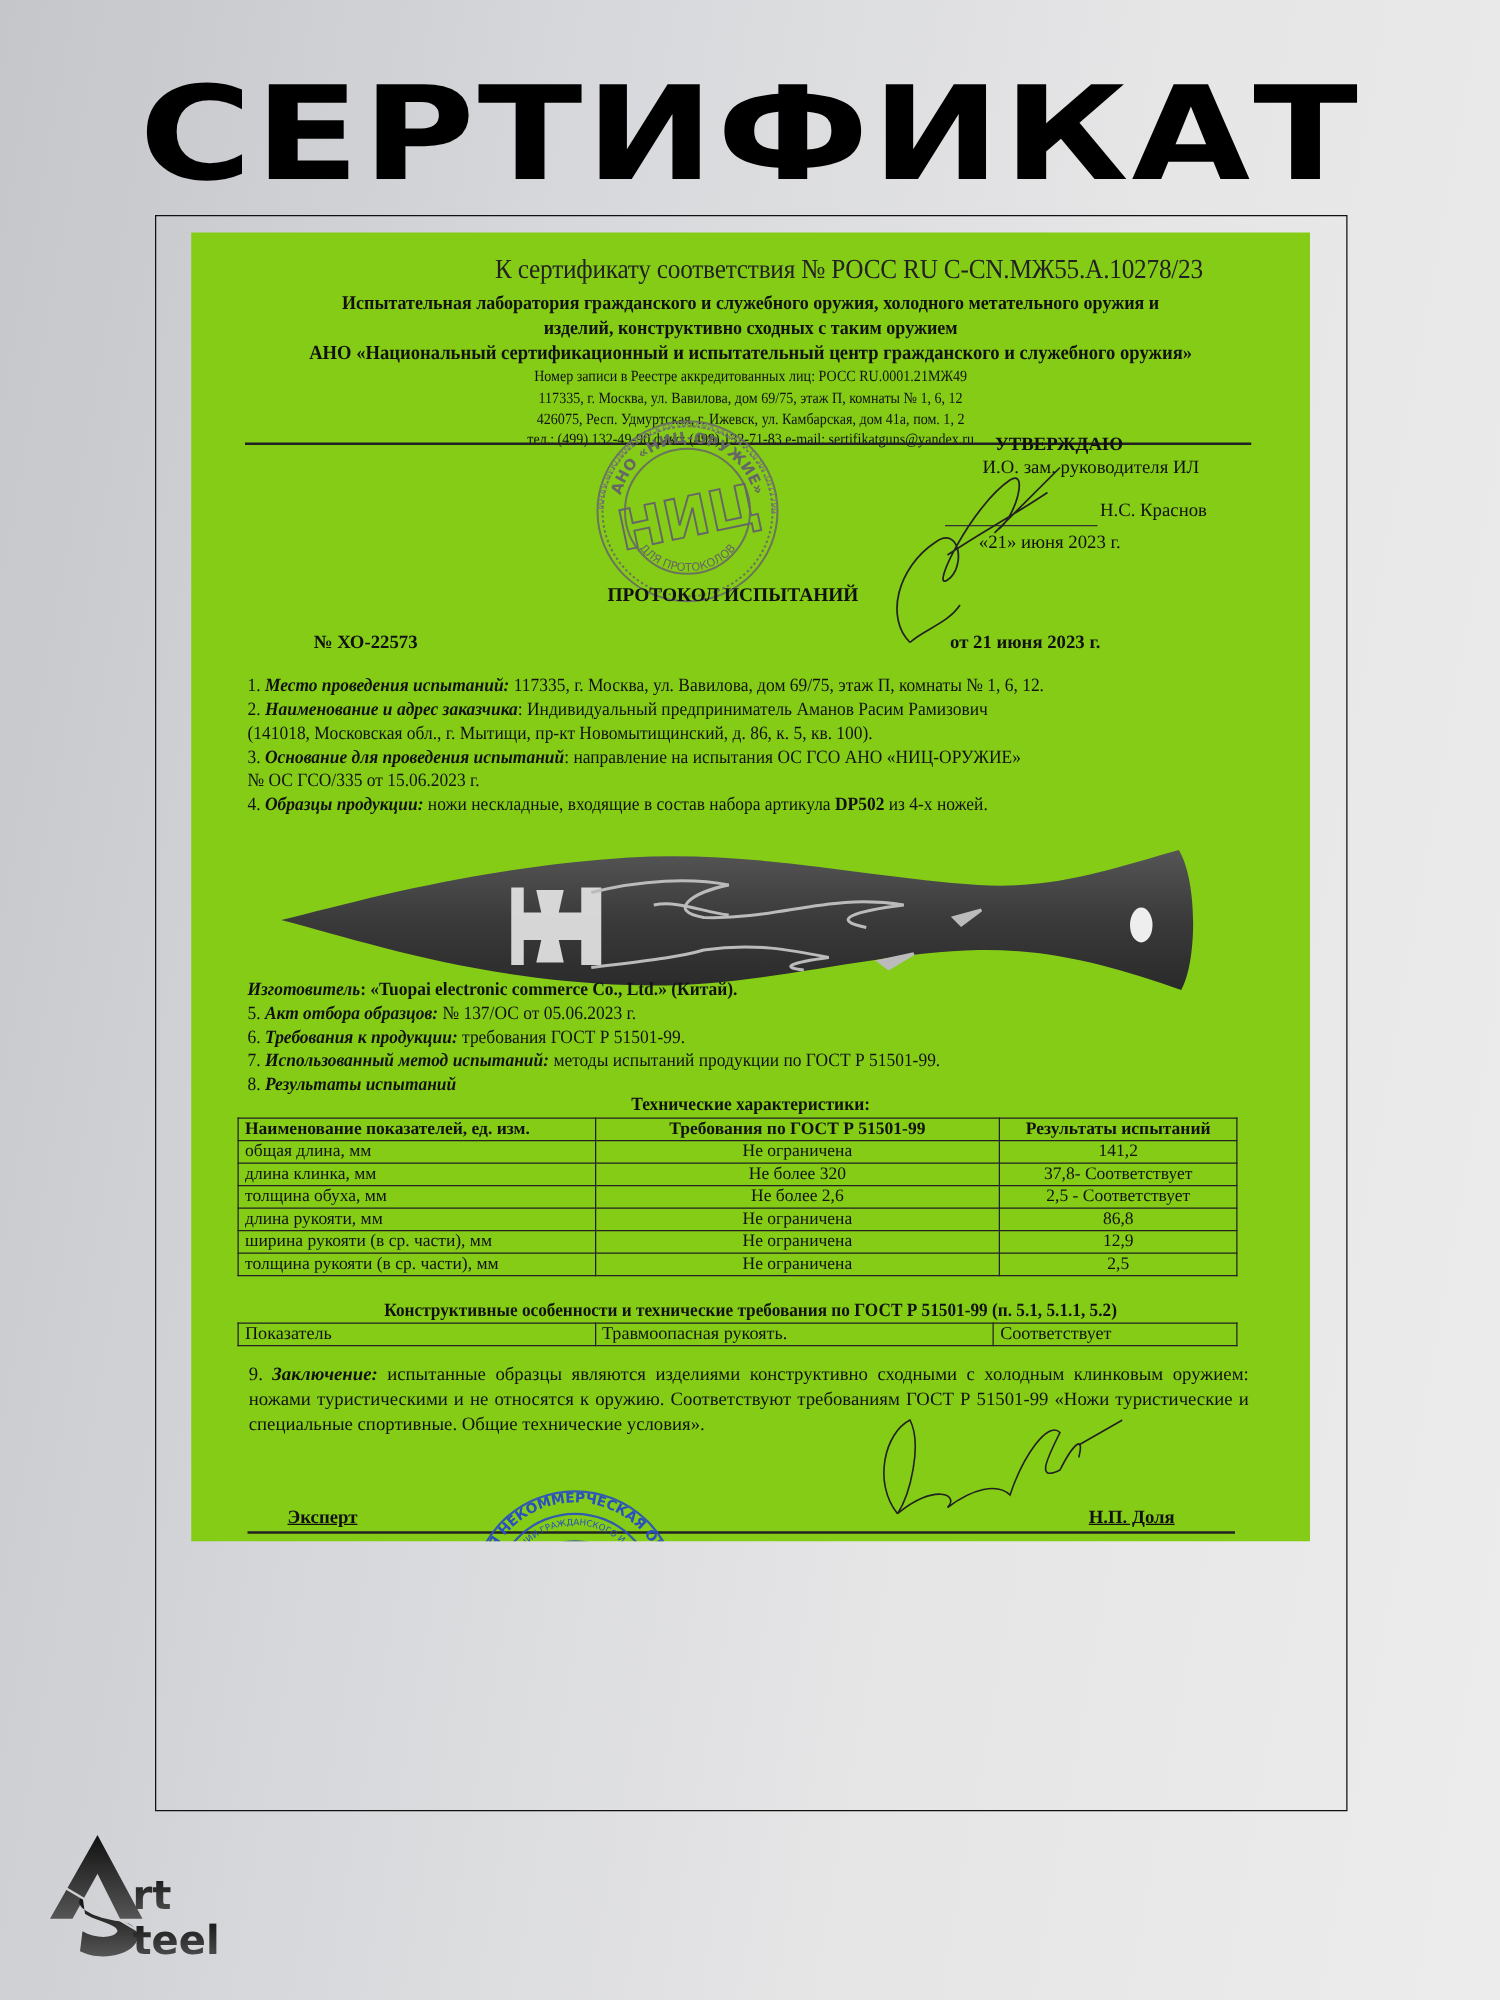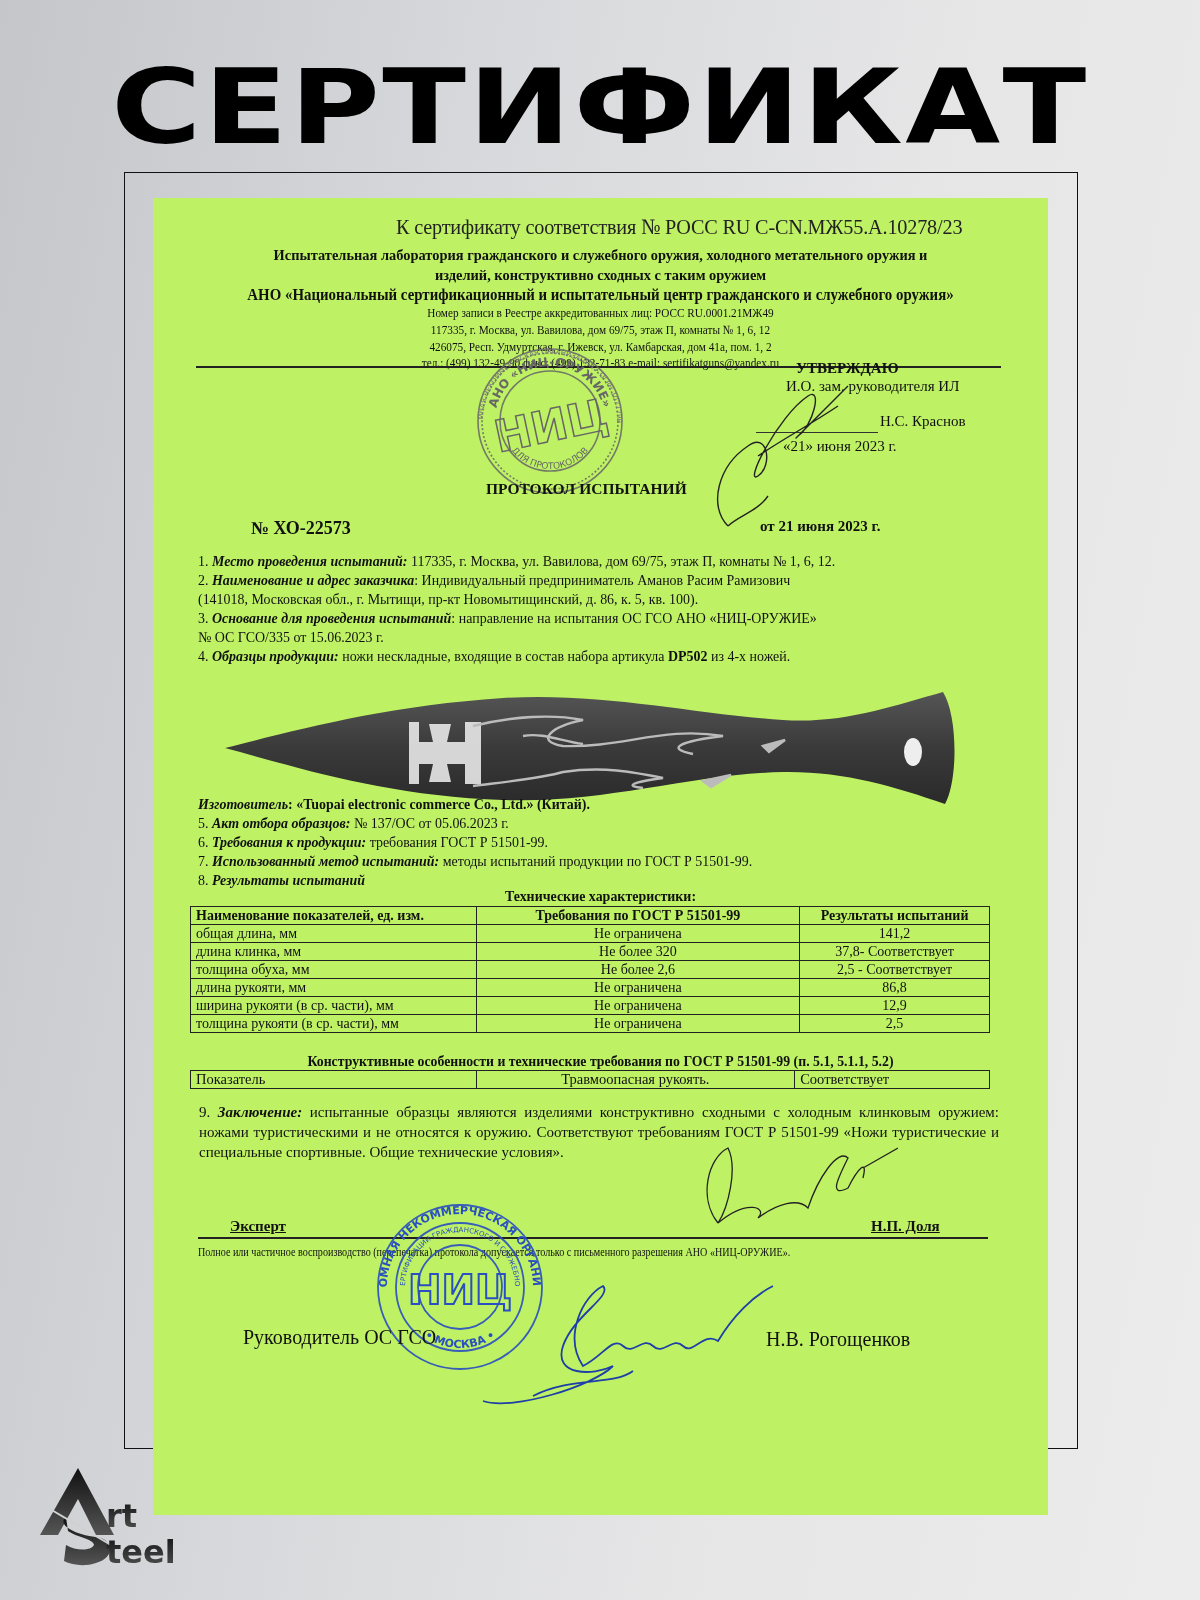--- a/index.html
+++ b/index.html
@@ -20,22 +20,22 @@
     letter-spacing: 2px;
     color: #000;
     transform: scaleX(1.18);
     transform-origin: 50% 50%;
   }
   .frame {
     position: absolute; left: 124px; top: 172px; width: 954px; height: 1277px;
     border: 1.5px solid #111;
   }
   .paper {
-    position: absolute; left: 153px; top: 198px; width: 895px; height: 1317px;
-    background: #bef264;
+    position: absolute; left: 153px; top: 186px; width: 895px; height: 1047px;
+    background: #84cc16;
     overflow: hidden;
   }
   
   .abs { position: absolute; white-space: nowrap; }
   .cert-ref { left: 243px; top: 16px; font-size: 22px; color: #222; letter-spacing: -0.2px; transform: scaleX(0.92); transform-origin: left; }
   .lab-line { left: 0; width: 895px; text-align: center; font-weight: bold; font-size: 15.5px; transform: scaleX(0.93); }
   .lab1 { top: 48px; }
   .lab2 { top: 68px; }
   .lab3 { top: 88px; font-size: 16px; }
   .addr { left: 0; width: 895px; text-align: center; font-size: 12.5px; transform: scaleX(0.9); }
@@ -43,21 +43,21 @@
   .addr2 { top: 125px; }
   .addr3 { top: 142px; }
   .addr4 { top: 158px; }
   .hrule { position: absolute; left: 43px; top: 168px; width: 805px; height: 2px; background: #222; }
   .approve { left: 643px; top: 162px; font-weight: bold; font-size: 15px; }
   .approve-role { left: 633px; top: 180px; font-size: 15px; text-align: center; }
   .approve-sign-line { position: absolute; left: 603px; top: 234px; width: 122px; height: 1px; background: #333; }
   .approve-name { left: 727px; top: 215px; font-size: 15px; }
   .approve-date { left: 630px; top: 240px; font-size: 15px; }
   .protocol-title { left: 333px; top: 282px; font-weight: bold; font-size: 15.5px; }
-  .protocol-num { left: 98px; top: 320px; font-weight: bold; font-size: 18px; }
+  .protocol-num { left: 98px; top: 320px; font-weight: bold; font-size: 15px; }
   .protocol-date { left: 607px; top: 320px; font-weight: bold; font-size: 15px; }
   .item { left: 45px; font-size: 15px; transform: scaleX(0.93); transform-origin: left; }
   .it { font-style: italic; font-weight: bold; }
   .knife { position: absolute; left: 70px; top: 488px; width: 740px; height: 122px; }
   .table-title { left: 0; width: 895px; text-align: center; top: 686px; font-weight: bold; font-size: 15px; transform: scaleX(0.93); }
   table.tech {
     position: absolute; left: 37px; top: 704px; width: 800px;
     border-collapse: collapse;
     font-size: 14px;
   }
@@ -248,21 +248,21 @@
 
   <table class="tech2" style="top:872px;">
     <colgroup>
         <col style="width:286px">
         <col style="width:319px">
         <col style="width:195px">
       </colgroup>
     <tbody>
         <tr>
       <td>Показатель</td>
-      <td style="text-align:center">Травмоопасная рукоять.</td>
+      <td style="text-align:left">Травмоопасная рукоять.</td>
       <td>Соответствует</td>
     </tr>
   </tbody>
     </table>
 
   <div class="concl" style="top:904px;">
     <span>9. </span><span class="it">Заключение:</span><span> испытанные образцы являются изделиями конструктивно сходными с холодным клинковым оружием: ножами туристическими и не относятся к оружию. Соответствуют требованиям ГОСТ Р 51501-99 «Ножи туристические и специальные спортивные. Общие технические условия».</span>
   </div>
 
   <svg class="sig" style="left:545px;top:940px;" width="200" height="90" viewBox="0 0 200 90">

